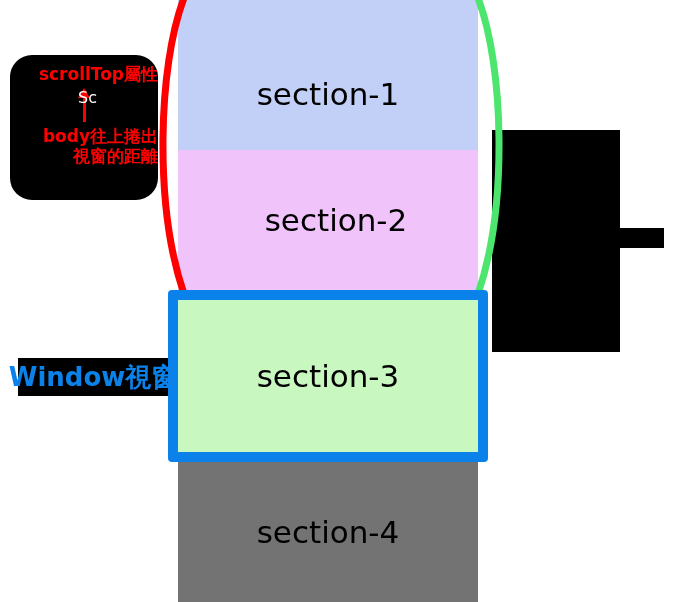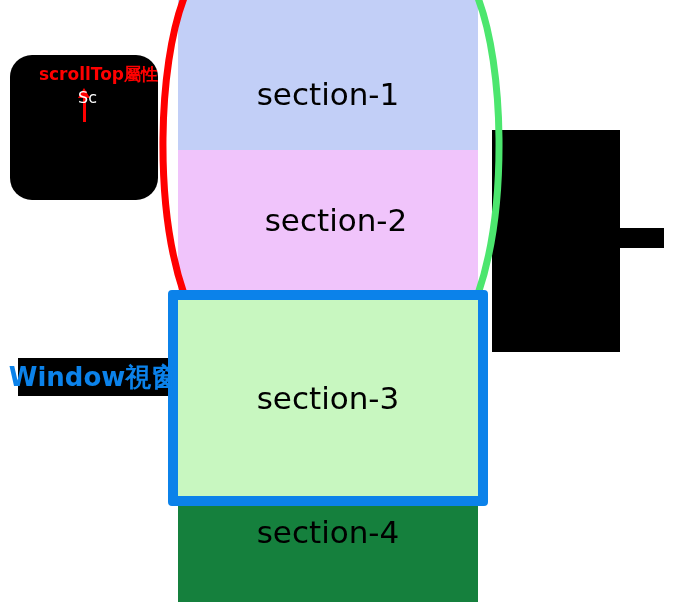--- a/index.html
+++ b/index.html
@@ -30,29 +30,29 @@
     font-family: "DejaVu Sans", sans-serif;
     font-size: 31px;
     color: #000000;
     letter-spacing: 0px;
     line-height: 1;
     white-space: nowrap;
   }
 
   #section-1 { top: 0px;   height: 188px; background: #c2cff7; }
   #section-2 { top: 150px; height: 140px; background: #f0c4fb; padding-left: 16px; }
-  #section-4 { top: 462px; height: 140px; background: #15803d; }
+  #section-4 { top: 462px; height: 140px; background: #737373; }
 
   
   #section-3-wrap {
     position: absolute;
     left: 168px;
     top: 290px;
     width: 320px;
-    height: 216px;
+    height: 172px;
     border: 10px solid #0b82ea;
     border-radius: 4px;
     box-sizing: border-box;
     background: #c8f7c0;
     display: flex;
     align-items: center;
     justify-content: center;
   }
 
   
@@ -190,20 +190,22 @@
   </div>
 
   <div class="callout" id="scrolltop-callout">
     <div class="callout-red-text">scrollTop屬性</div>
 
     <div id="callout-arrow-up">
       <div class="head"></div>
       <div class="shaft"></div>
     </div>
 
+    <div class="callout-red-text callout-red-line2">body往上捲出</div>
+    <div class="callout-red-text">視窗的距離</div>
   </div>
 
   <div class="callout" id="window-callout">
     <span class="callout-blue-text">Window視窗</span>
   </div>
 
   <span id="scroll-panel-text">Sc</span>
   <div id="scroll-panel-redaction"></div>
 
 </div>

